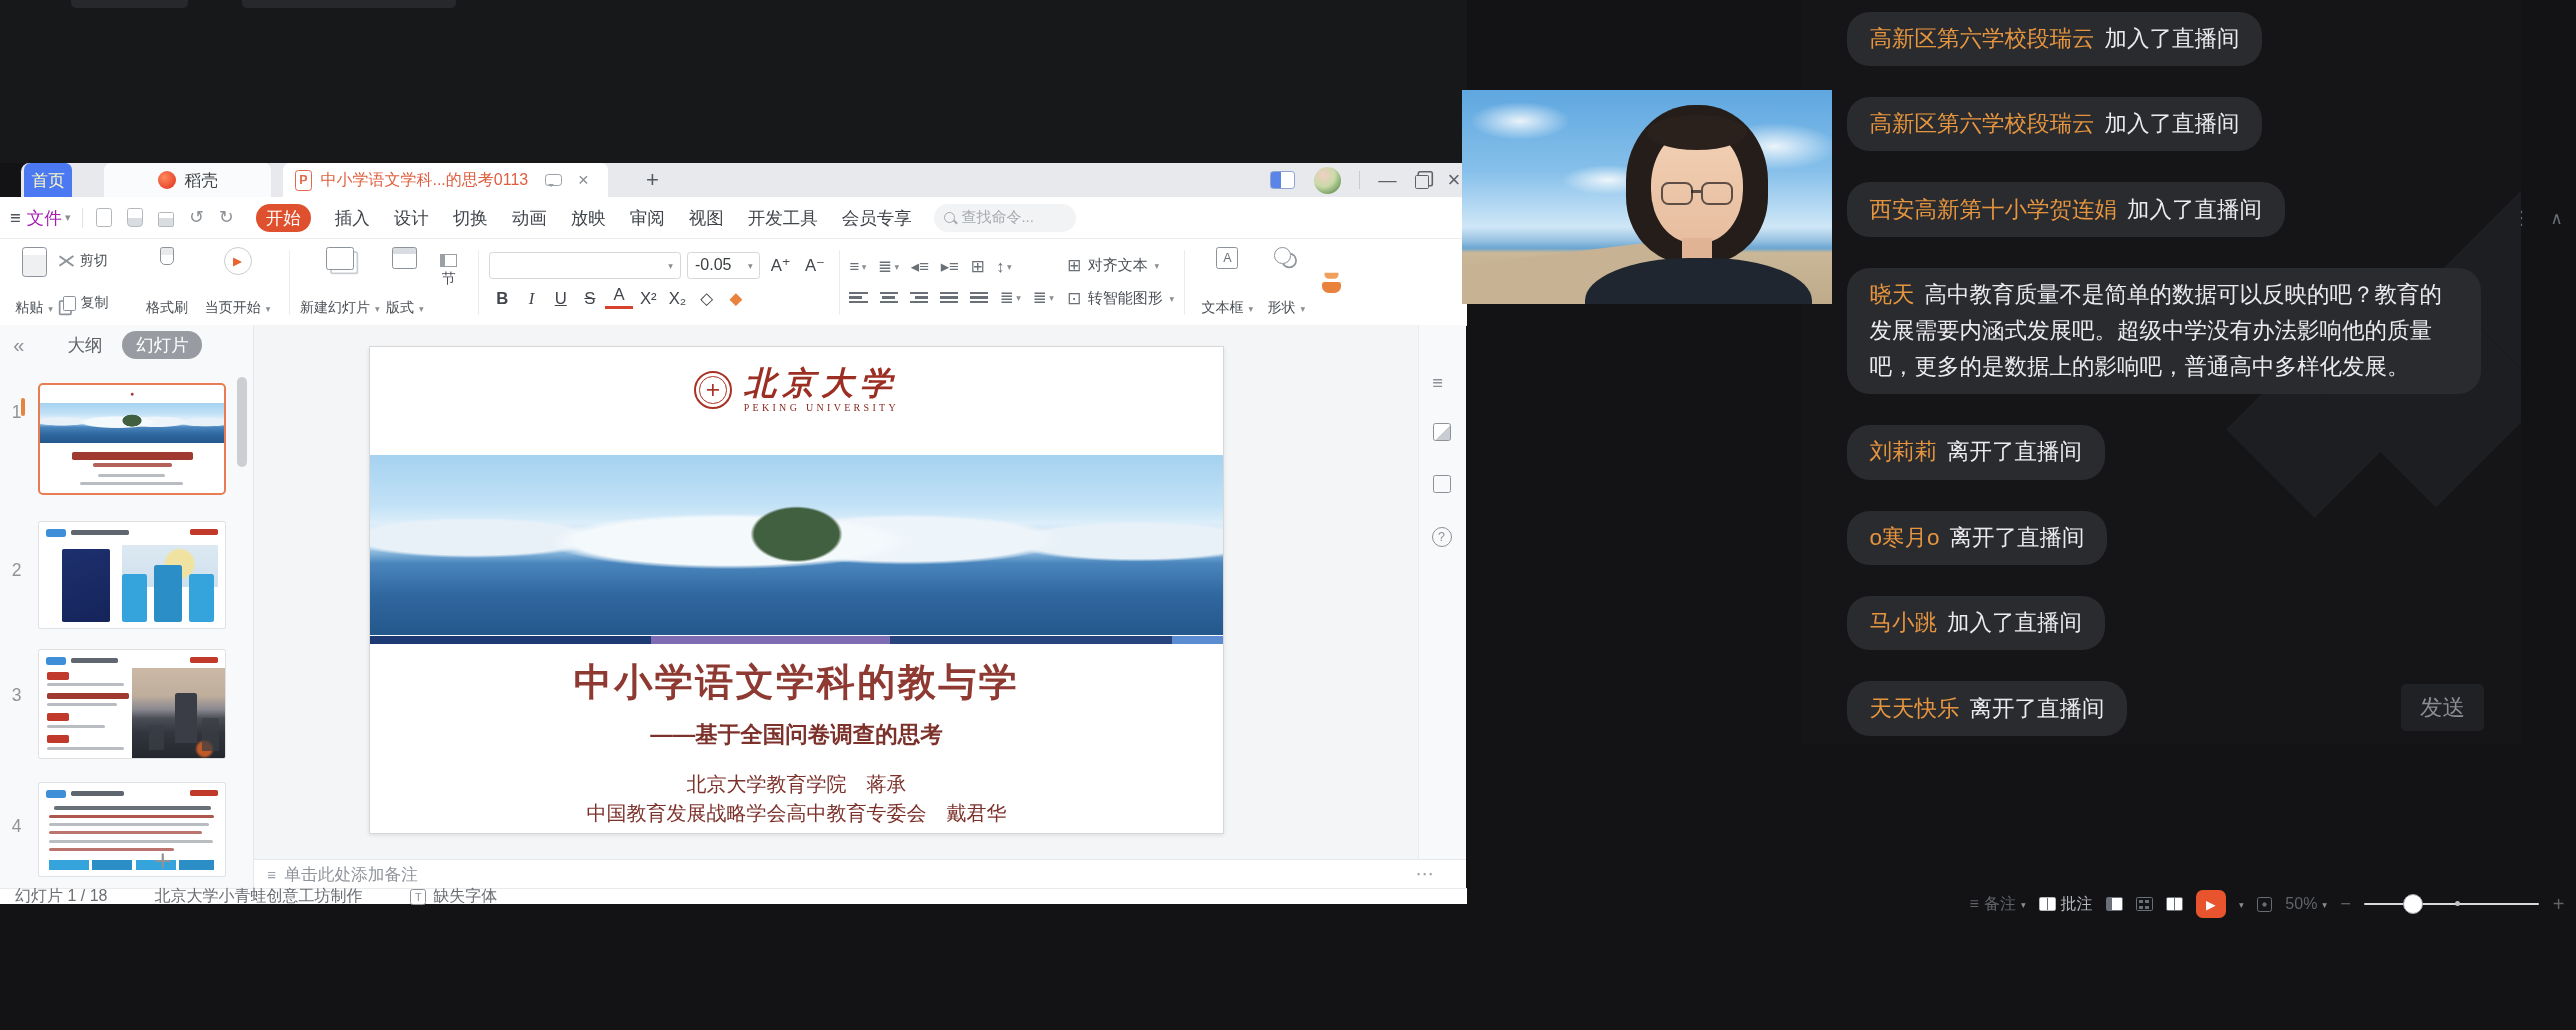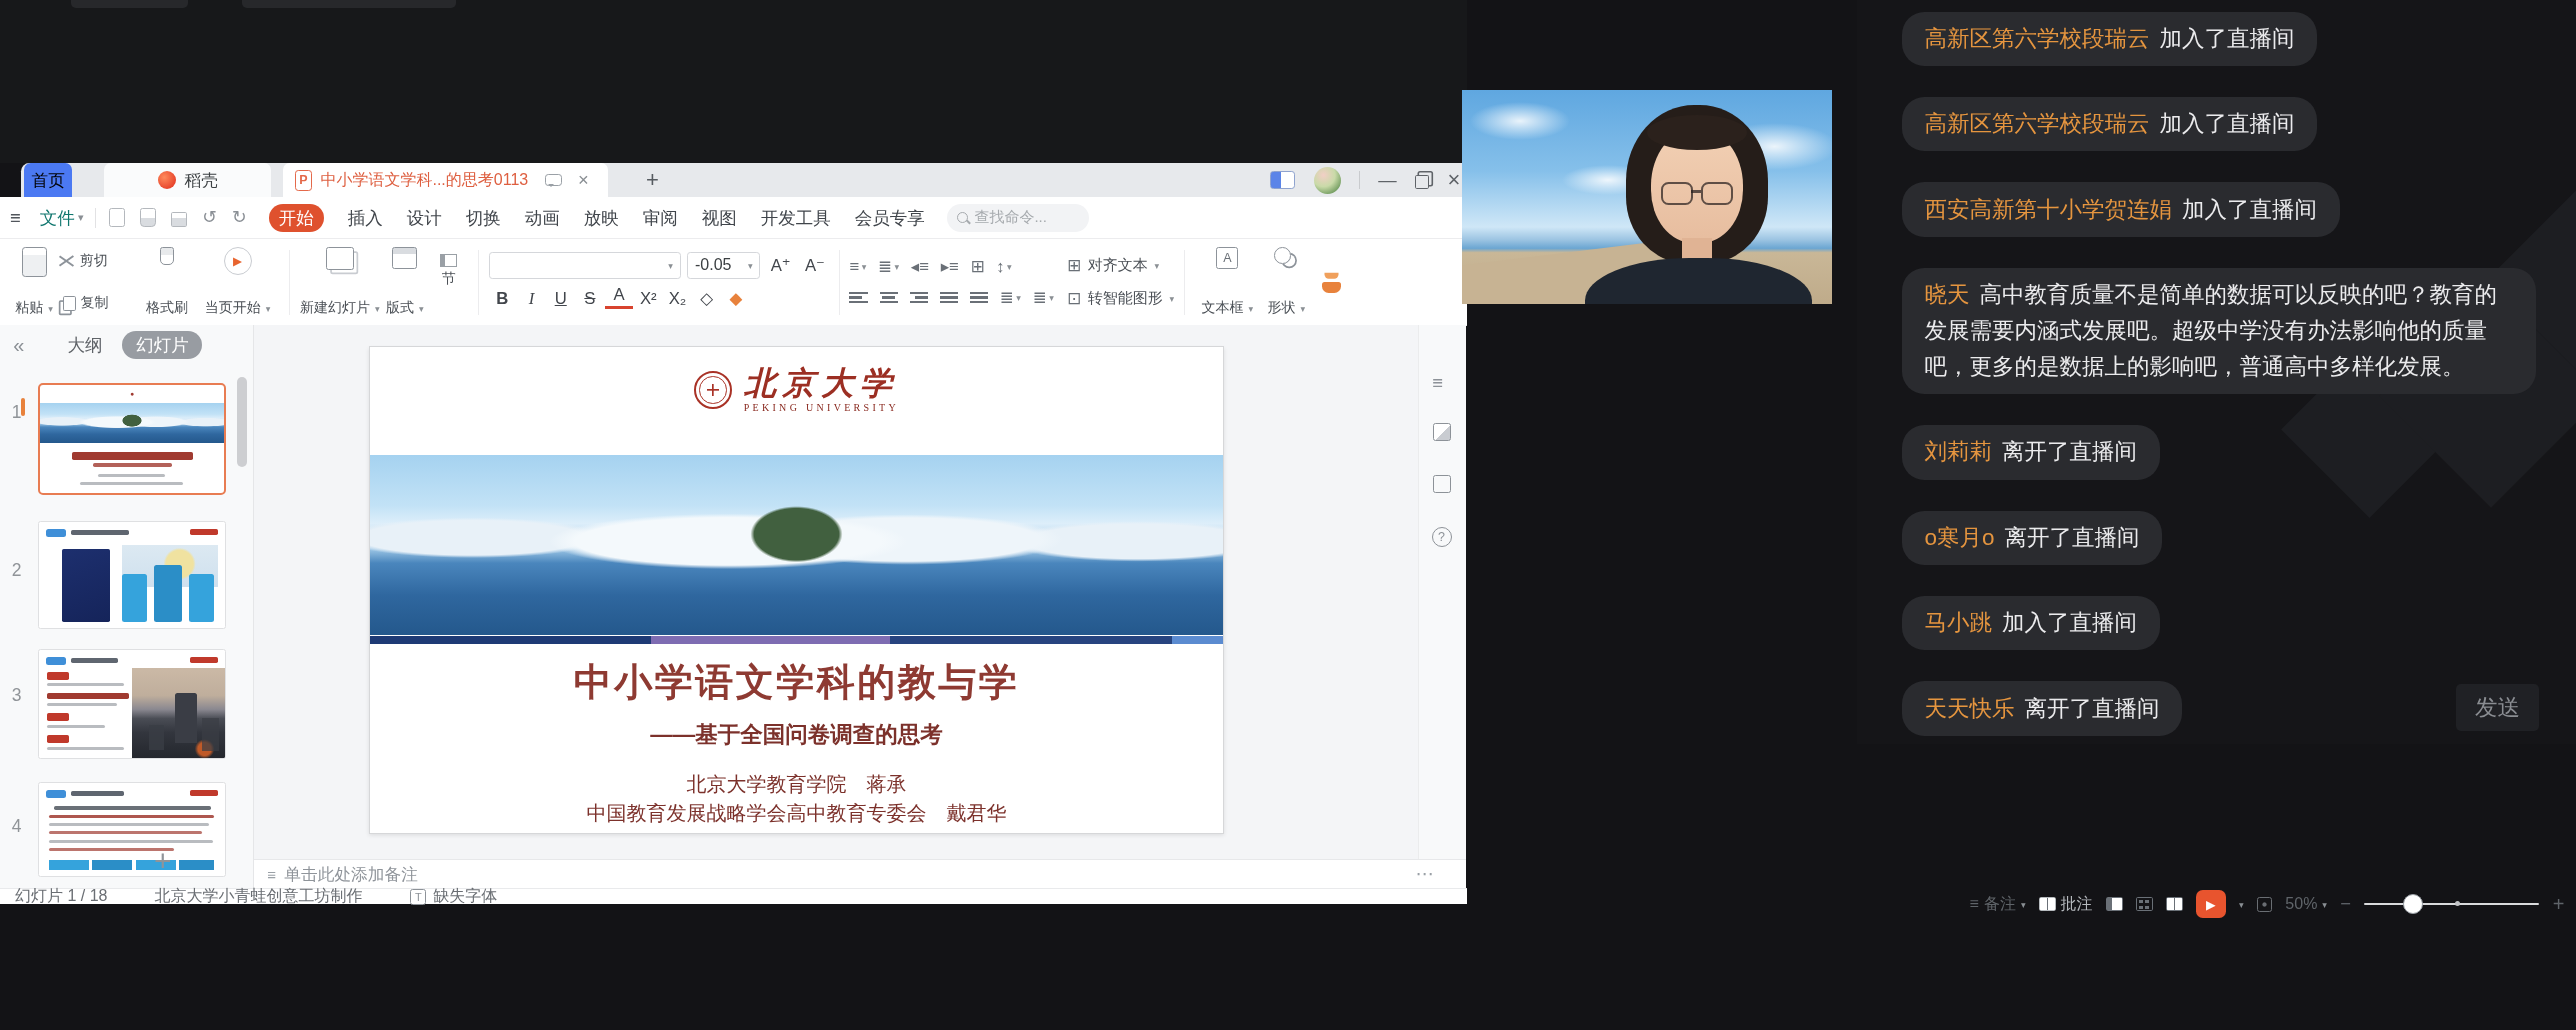--- a/index.html
+++ b/index.html
@@ -7,41 +7,41 @@
   body { font-family:"Liberation Sans","DejaVu Sans",sans-serif; }
   .stage { position:relative; width:2576px; height:1030px; background:#131316; overflow:hidden; }
   .abs { position:absolute; }
 
   
   .top-strip { left:0; top:0; width:1467px; height:163px; background:#17181a; }
   .ghost-tab { top:0; height:8.3px; background:#27282b; border-radius:0 0 5px 5px; }
 
   
   .tabbar { left:21px; top:163px; width:1446px; height:34px; background:#e7e9ec; border-radius:8.3px 5px 0 0; display:flex; align-items:stretch; }
-  .tab-home { width:48px; margin-left:3.3px; background:#4b79f2; border-radius:6.7px 6.7px 0 0; color:#000000; font-size:16.7px; display:flex; align-items:center; justify-content:center; }
+  .tab-home { width:48px; margin-left:3.3px; background:#4b79f2; border-radius:6.7px 6.7px 0 0; color:#fef9c3; font-size:16.7px; display:flex; align-items:center; justify-content:center; }
   .tab-docer { width:167px; margin-left:32px; background:#fafbfc; border-radius:6.7px 6.7px 0 0; display:flex; align-items:center; justify-content:center; gap:8.3px; color:#3c4043; font-size:16.7px; }
   .docer-ico { width:18.4px; height:18.4px; border-radius:50%; background:radial-gradient(circle at 35% 35%, #ff8a5c, #e8472e 70%); }
   .tab-doc { width:325px; margin-left:11.7px; background:#ffffff; border-radius:6.7px 6.7px 0 0; display:flex; align-items:center; padding:0 11.7px; gap:8.3px; }
   .p-ico { width:17.5px; height:21px; border:1.7px solid #e4694a; border-radius:3.3px; color:#e4694a; font-size:12.5px; font-weight:bold; display:flex; align-items:center; justify-content:center; flex:none; }
   .tab-doc-title { color:#de5f40; font-size:16px; white-space:nowrap; overflow:hidden; }
   .bubble-ico { width:16.7px; height:12.5px; border:1.7px solid #9aa0a6; border-radius:3.3px; position:relative; flex:none; margin-left:8.3px; }
   .bubble-ico::after { content:""; position:absolute; left:2.5px; bottom:-5px; border:3.3px solid transparent; border-top-color:#9aa0a6; }
   .tab-close { color:#8a8f94; font-size:18.4px; margin-left:8.3px; }
   .tab-plus { width:33px; margin-left:28px; display:flex; align-items:center; justify-content:center; color:#565b60; font-size:22px; }
   .win-ctrls { position:absolute; right:6.7px; top:0; height:34px; display:flex; align-items:center; gap:18.4px; }
   .split-ico { width:25px; height:18.4px; border:1.7px solid #8fa3cf; border-radius:3.3px; background:linear-gradient(90deg,#5b84e8 0 45%, #fff 45%); }
   .avatar { width:27px; height:27px; border-radius:50%; background:radial-gradient(circle at 35% 30%, #f2cfc6, #c9daa8 45%, #6f9a5e 80%); }
   .ctrl-sep { width:0.8px; height:18.4px; background:#c9cbce; }
   .ctrl { color:#5f6368; font-size:18.4px; line-height:1; }
   .restore-ico { width:14px; height:14px; border:1.7px solid #5f6368; border-radius:1.7px; box-shadow:3.3px -3.3px 0 -0.8px #e7e9ec, 3.3px -3.3px 0 0.8px #5f6368; margin-top:3.3px; }
 
   
   .menubar { left:0; top:197px; width:1467px; height:42px; background:#fff; border-bottom:0.8px solid #ececee; display:flex; align-items:center; padding-left:10px; }
   .mb-ham { color:#51565c; font-size:18.4px; }
-  .mb-file { color:#0f766e; font-size:17.5px; margin-left:19px; }
+  .mb-file { color:#a21caf; font-size:17.5px; margin-left:6px; }
   .mb-caret { color:#8a8f94; font-size:11px; margin-left:3.3px; }
   .mb-sep { width:0.8px; height:20px; background:#e2e2e4; margin:0 13.3px 0 11.7px; }
   .qat { display:flex; align-items:center; gap:15px; color:#9aa0a6; }
   .qat-box { width:16px; height:18.4px; border:1.7px solid #b4b8bd; border-radius:2.5px; }
   .qat-box.save { border-radius:2.5px 2.5px 4.2px 4.2px; background:linear-gradient(#fff 55%, #d9dce0 55%); }
   .qat-box.print { height:15px; margin-top:3.3px; border-radius:1.7px; background:linear-gradient(#fff 40%, #d9dce0 40%); }
   .qat-glyph { font-size:17.5px; color:#8b9096; }
   .rib-active { margin-left:22px; width:55px; height:28px; background:#df512e; border-radius:14px; color:#fff; font-size:17.5px; display:flex; align-items:center; justify-content:center; }
   .rib-tabs { display:flex; gap:24px; margin-left:24px; color:#40454b; font-size:17.5px; white-space:nowrap; }
   .searchpill { margin-left:22px; width:142px; height:28px; background:#f2f3f5; border-radius:14px; display:flex; align-items:center; gap:6.7px; padding:0 10px; color:#a6aaae; font-size:15px; }
@@ -178,21 +178,21 @@
   .hair { position:absolute; left:164px; top:15px; width:142px; height:158px; border-radius:48% 48% 42% 42%; background:#251d19; }
   .face { position:absolute; left:189px; top:38px; width:92px; height:115px; border-radius:50% 50% 46% 46%; background:linear-gradient(#f2d0b4,#e7bd9f); }
   .fringe { position:absolute; left:185px; top:25px; width:100px; height:35px; border-radius:50%; background:#2b211c; }
   .glasses { position:absolute; left:199px; top:92px; display:flex; gap:7.5px; }
   .lens { width:32px; height:23.4px; border:2.5px solid rgba(40,32,30,.72); border-radius:7.5px; }
   .bridge { position:absolute; left:30px; top:8.3px; width:10px; height:2.5px; background:rgba(40,32,30,.72); }
   .neck { position:absolute; left:220px; top:148px; width:30px; height:25px; background:#e0b394; }
   .body { position:absolute; left:123px; top:168px; width:227px; height:50px; background:#1f2630; border-radius:46% 46% 0 0 / 85% 85% 0 0; }
 
   
-  .chat { left:1857px; top:0; width:719px; height:744px; background:#151518; overflow:hidden; }
+  .chat { left:1802px; top:0; width:719px; height:744px; background:#151518; overflow:hidden; }
   .wm { position:absolute; background:#1d1e22; }
   .wm.d1 { left:450px; top:367px; width:125px; height:125px; transform:rotate(45deg); }
   .wm.d2 { left:555px; top:317px; width:158px; height:158px; transform:rotate(45deg); }
   .wm.d3 { left:659px; top:209px; width:142px; height:142px; transform:rotate(45deg); }
   .msgs { position:absolute; left:45px; top:11.7px; right:23.4px; display:flex; flex-direction:column; align-items:flex-start; gap:31px; }
   .bub { background:#2a2b2f; border-radius:22.5px; padding:9.2px 22.5px; font-size:22.5px; line-height:36px; color:#ebebed; max-width:634px; }
   .bub .u { color:#e5953f; margin-right:10px; }
   .chat-input { position:absolute; left:45px; right:32px; top:833px; height:117px; background:#56585c; border-radius:8.3px; }
   .chat-input textarea { width:100%; height:100%; background:transparent; border:none; outline:none; resize:none; padding:15px 18.4px; font-size:22.5px; color:#e8e8e8; font-family:inherit; }
   .chat-input textarea::placeholder { color:#9ea0a4; }

